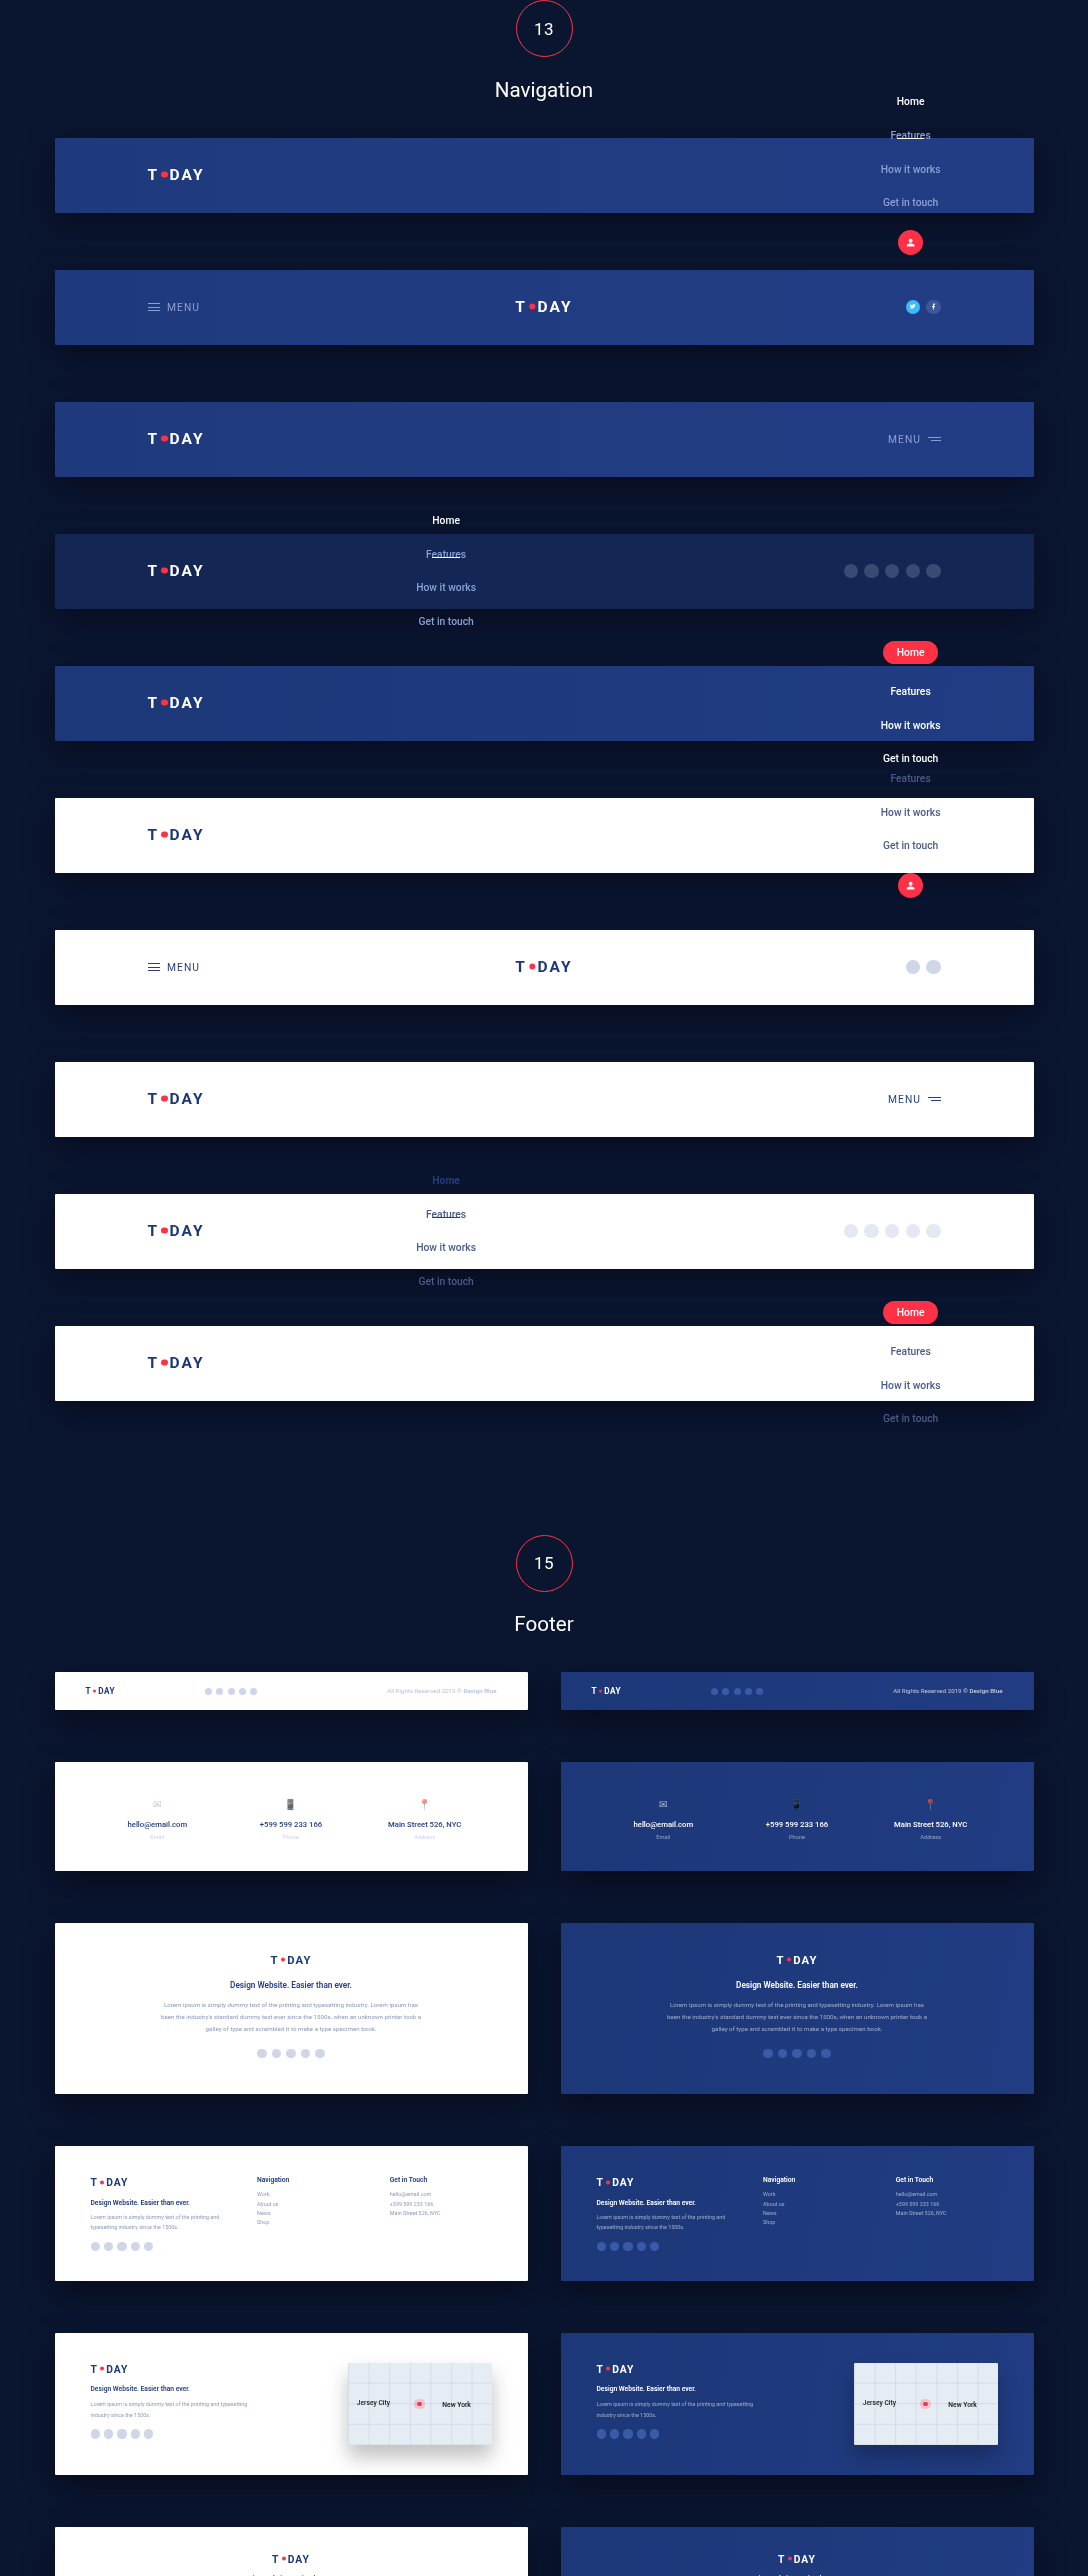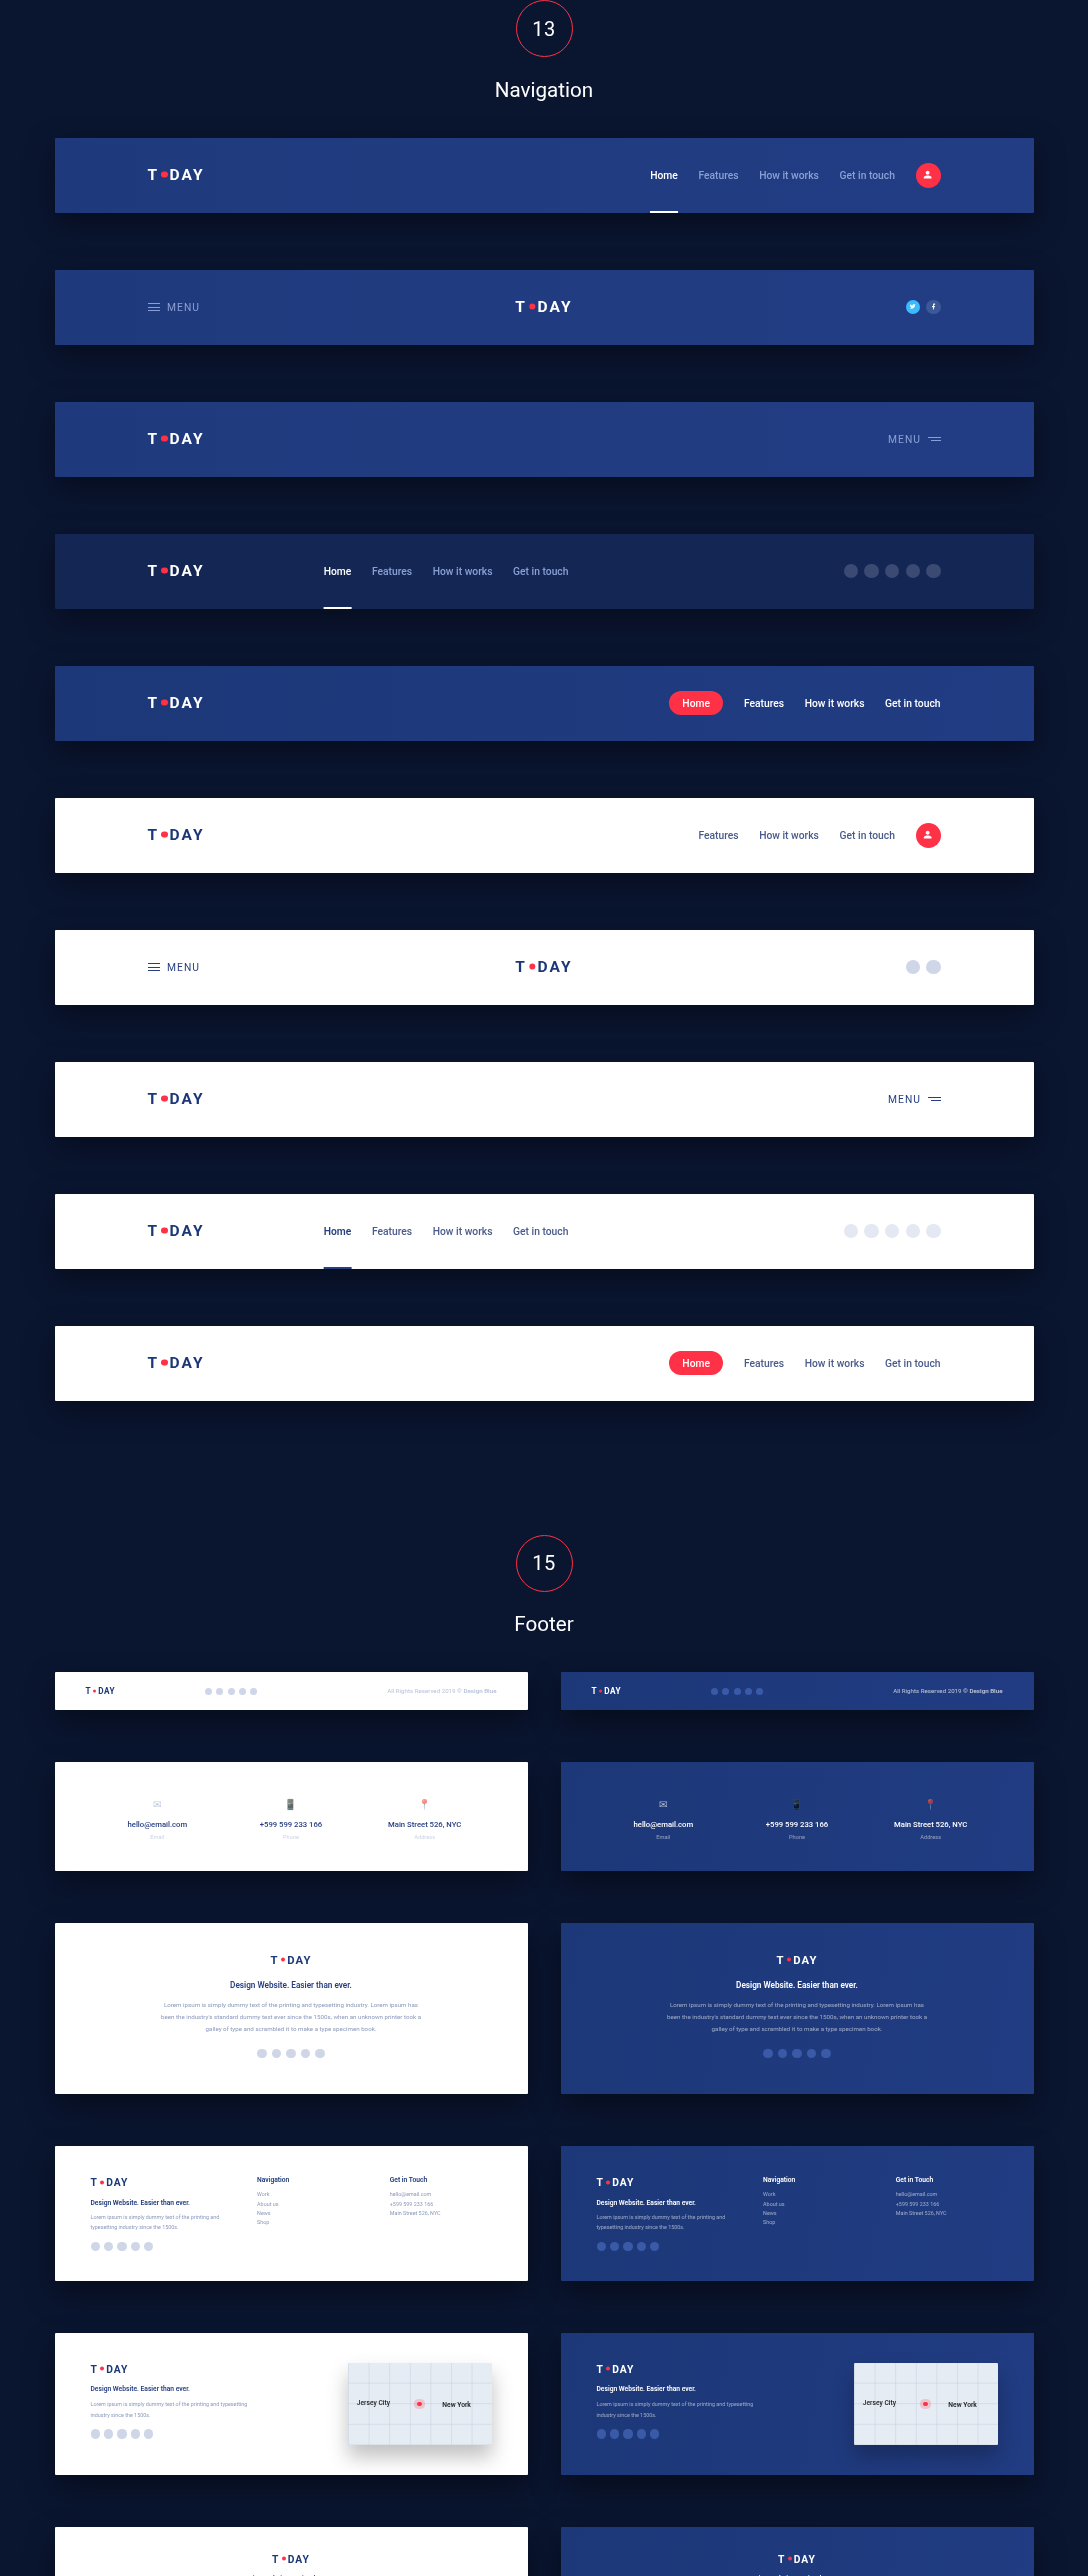--- a/index.html
+++ b/index.html
@@ -10,42 +10,42 @@
     width:1088px;
     padding-bottom:52px;
   }
 
   
   .sec-head { text-align:center; padding:0 0 36px; }
   .sec-head .num-circle {
     width:57px; height:57px; border-radius:50%;
     border:1.5px solid #ff3146;
     display:inline-flex; align-items:center; justify-content:center;
-    font-size:20px; color:#fff; letter-spacing:0.5px;
+    font-size:17px; color:#fff; letter-spacing:0.5px;
     margin-bottom:20.6px;
   }
   .sec-head .sec-title { font-size:20.6px; font-weight:400; color:#fff; }
 
   
   .stack { width:979px; margin:0 auto 134px; display:flex; flex-direction:column; gap:57px; }
   .stack-footer { width:979px; margin:0 auto; display:flex; flex-direction:column; gap:52px; }
 
   .bar {
     width:100%; height:75px; border-radius:1px;
     display:flex; align-items:center; justify-content:space-between;
     padding:0 93px;
     box-shadow:0 10.3px 31px rgba(0,0,0,.4);
     position:relative;
   }
   .bar-dark { background: linear-gradient(92deg,#1f3a7c 0%, #223d84 100%); }
   .bar-dark2 { background: #142654; }
   .bar-dark3 { background: linear-gradient(92deg,#1c3878 0%, #213c82 100%); }
   .bar-light { background:#fff; color:#273f82; }
 
-  .nav-row { display:flex; align-items:center; gap:20.6px; }
+  .nav-row { display:flex; align-items:center; gap:20.6px;flex-direction:column; }
   .nav-link { font-size:10.3px; font-weight:500; cursor:pointer; white-space:nowrap; }
   .nav-link-dark { color:#8aa0d4; }
   .nav-link-dark.active { color:#fff; position:relative; }
   .nav-link-light { color:#4a5b8b; }
   .nav-link-light.active { color:#273f82; font-weight:600; position:relative; }
   .nav-link.underline::after{
     content:""; position:absolute; left:0; right:0; bottom:-31px; height:1.5px; background:#fff;
   }
   .nav-link-light.underline::after{ background:#273f82; }
 

